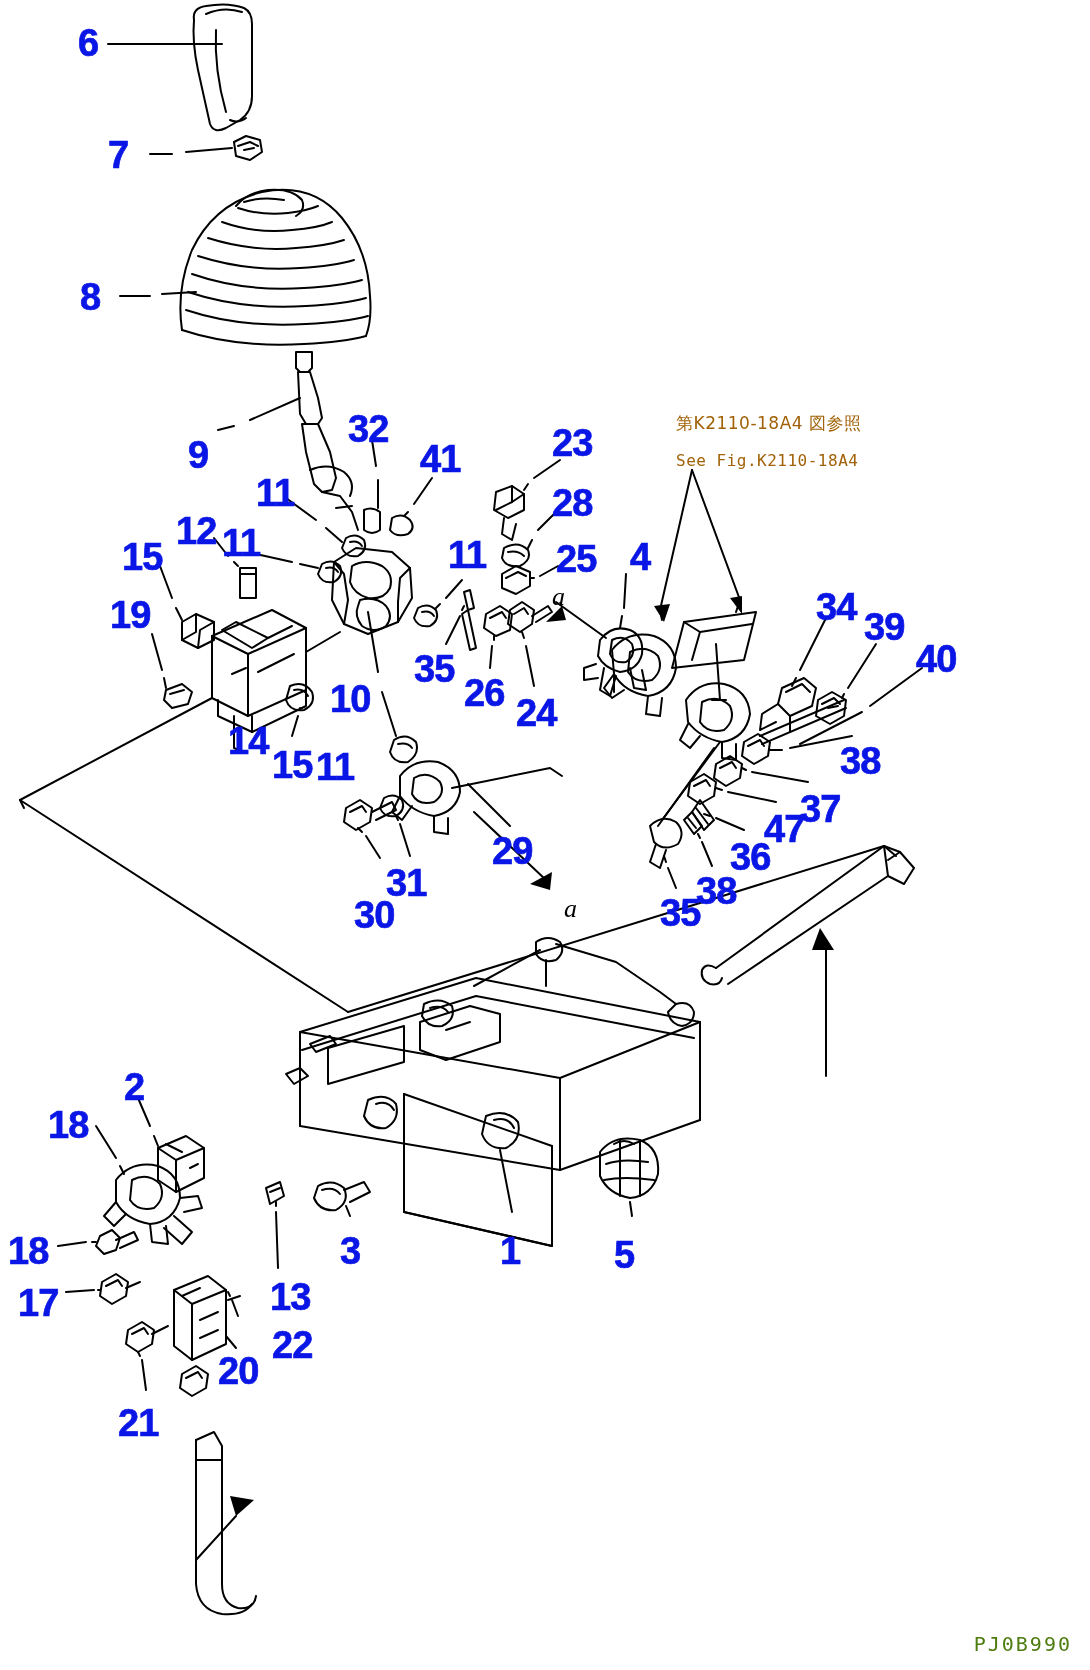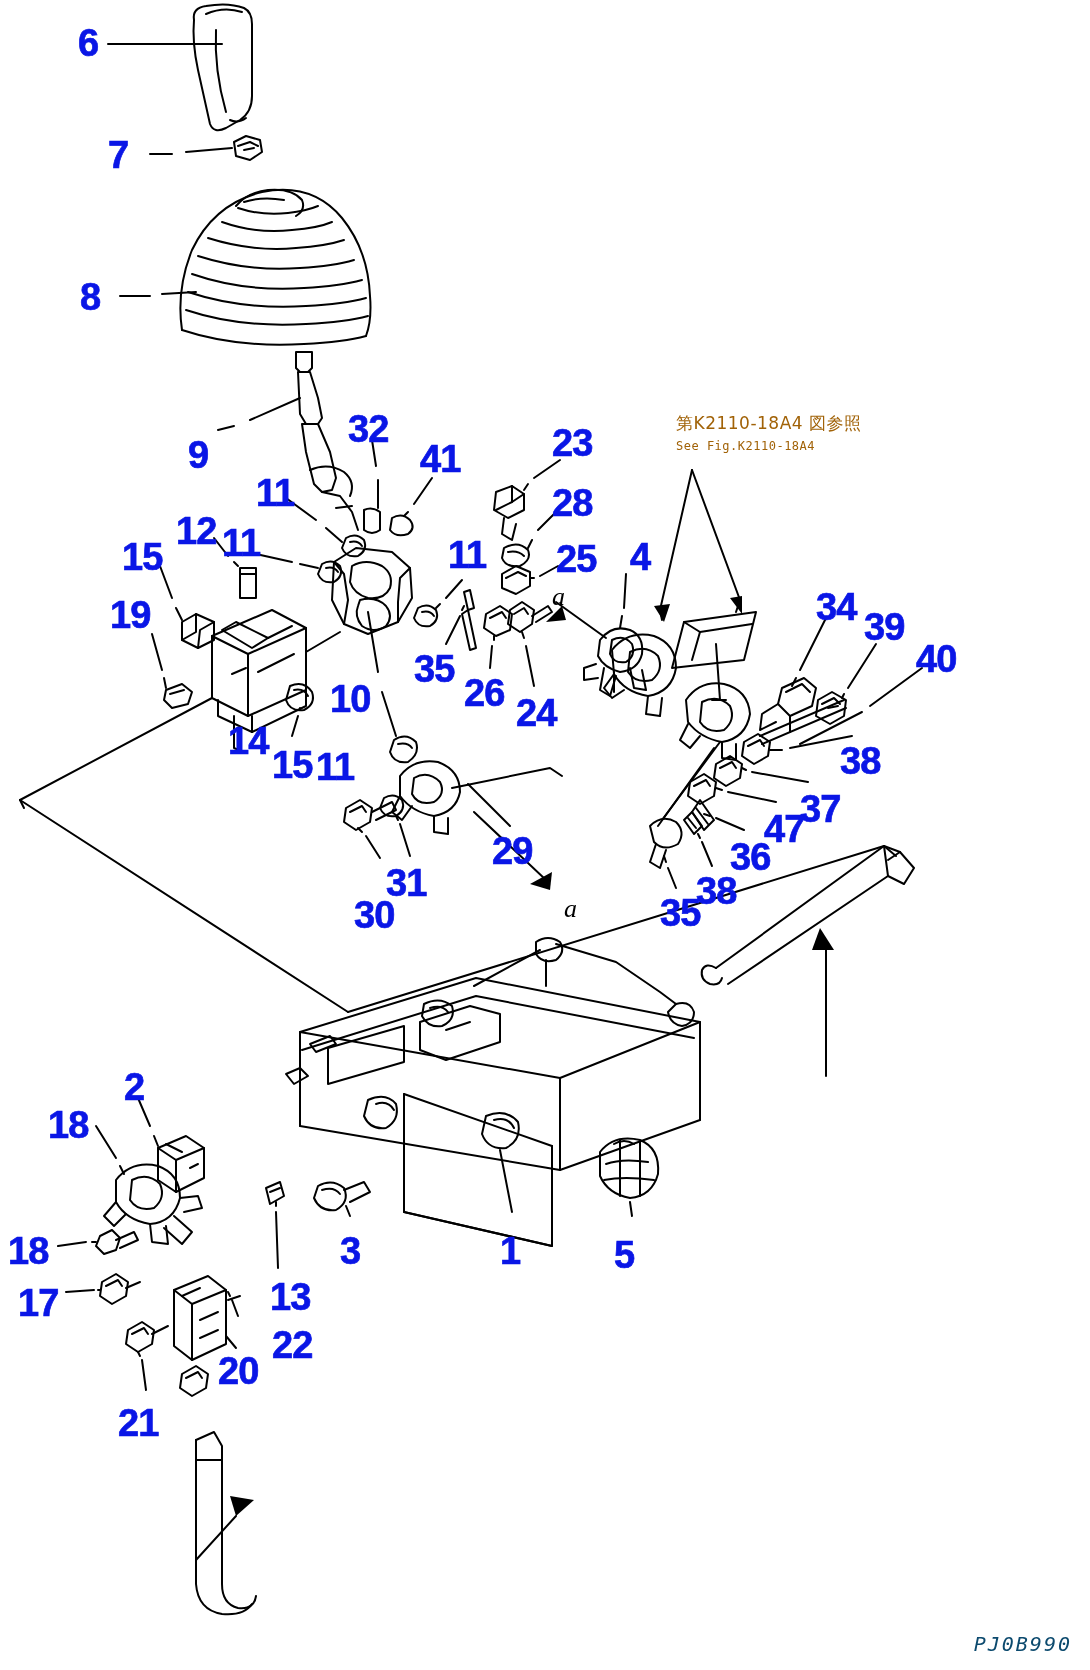--- a/index.html
+++ b/index.html
@@ -6,23 +6,23 @@
   body{font-family:"Liberation Sans",sans-serif;}
   #sheet{position:relative;width:1090px;height:1670px;background:#fff;overflow:hidden;}
   #art{position:absolute;left:0;top:0;width:1090px;height:1670px;}
   .callout{position:absolute;color:#0a16e6;font-family:"Liberation Sans",sans-serif;
            font-weight:bold;font-size:38px;line-height:1;letter-spacing:-1px;
            -webkit-text-stroke:0.7px #0a16e6;white-space:nowrap;}
   .marker-a{position:absolute;color:#000;font-family:"Liberation Serif",serif;
             font-size:26px;font-style:italic;line-height:1;}
   .refnote{position:absolute;color:#a16207;white-space:nowrap;}
   .refnote .jp{font-family:"DejaVu Sans",sans-serif;font-size:17px;letter-spacing:0.5px;display:block;}
-  .refnote .en{font-family:"DejaVu Sans Mono","Liberation Mono",monospace;font-size:12px;letter-spacing:0.5px;display:block;margin-top:4px;}
-  #pagecode{position:absolute;right:18px;bottom:14px;color:#0c4a6e;
-            font-family:"DejaVu Sans Mono","Liberation Mono",monospace;font-size:20px;letter-spacing:2px;font-style:italic;}
+  .refnote .en{font-family:"DejaVu Sans Mono","Liberation Mono",monospace;font-size:16px;letter-spacing:0.5px;display:block;margin-top:16px;}
+  #pagecode{position:absolute;right:18px;bottom:14px;color:#4d7c0f;
+            font-family:"DejaVu Sans Mono","Liberation Mono",monospace;font-size:20px;letter-spacing:2px;}
 </style>
 </head>
 <body>
 
 <div id="sheet">
 
   <svg id="art" viewBox="0 0 1090 1670" xmlns="http://www.w3.org/2000/svg">
     <g fill="none" stroke="#000" stroke-width="2" stroke-linecap="round" stroke-linejoin="round">
 
       <g>

